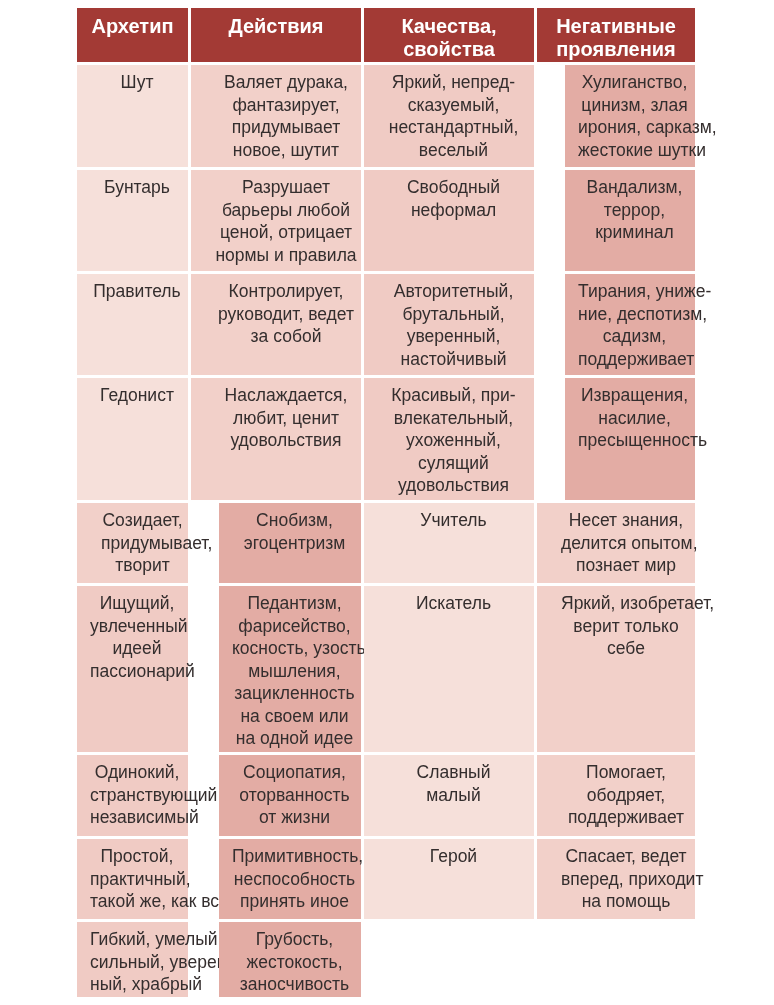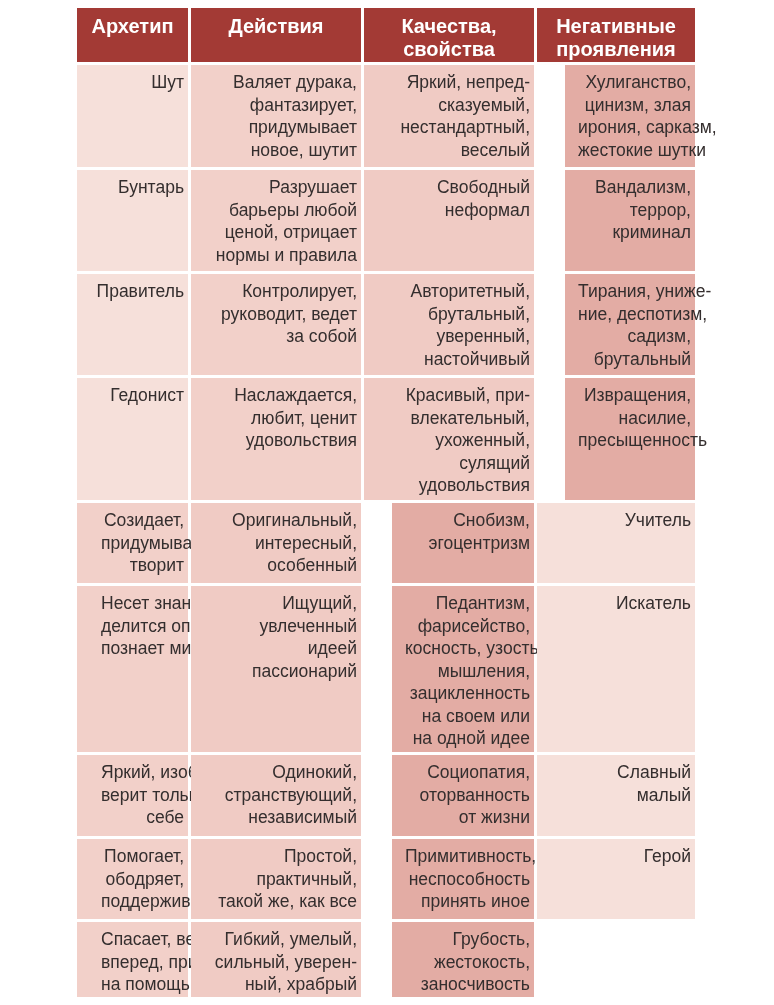--- a/index.html
+++ b/index.html
@@ -40,21 +40,21 @@
     font-size: 20px;
     line-height: 23px;
     text-align: center;
     padding: 7px 2px 0 2px;
   }
   .body-cell {
     font-size: 17.5px;
     line-height: 22.5px;
     color: var(--body-text, #342e2e);
     padding: 6px 4px 0 13px;
-    text-align: right;
+    text-align: center;
   }
   .col-archetype { background: var(--col-archetype-bg, #f6e0da); }
   .col-actions   { background: var(--col-actions-bg, #f2d0c9); padding-left: 24px; }
   .col-qualities { background: var(--col-qualities-bg, #f0cbc4); }
   .col-negative  { background: var(--col-negative-bg, #e3aca4); margin-left: 28px; }
 </style>
 </head>
 <body>
 
 <div class="page">
@@ -93,39 +93,36 @@
       <div class="cell body-cell col-actions">Контролирует,
 руководит, ведет
 за собой</div>
       <div class="cell body-cell col-qualities">Авторитетный,
 брутальный,
 уверенный,
 настойчивый</div>
       <div class="cell body-cell col-negative">Тирания, униже-
 ние, деспотизм,
 садизм,
-брутальный</div>
+поддерживает</div>
       <div class="cell body-cell col-archetype">Гедонист</div>
       <div class="cell body-cell col-actions">Наслаждается,
 любит, ценит
 удовольствия</div>
       <div class="cell body-cell col-qualities">Красивый, при-
 влекательный,
 ухоженный,
 сулящий
 удовольствия</div>
       <div class="cell body-cell col-negative">Извращения,
 насилие,
 пресыщенность</div>
       <div class="cell body-cell col-actions">Созидает,
 придумывает,
 творит</div>
-      <div class="cell body-cell col-qualities">Оригинальный,
-интересный,
-особенный</div>
       <div class="cell body-cell col-negative">Снобизм,
 эгоцентризм</div>
       <div class="cell body-cell col-archetype">Учитель</div>
       <div class="cell body-cell col-actions">Несет знания,
 делится опытом,
 познает мир</div>
       <div class="cell body-cell col-qualities">Ищущий,
 увлеченный
 идеей
 пассионарий</div>

